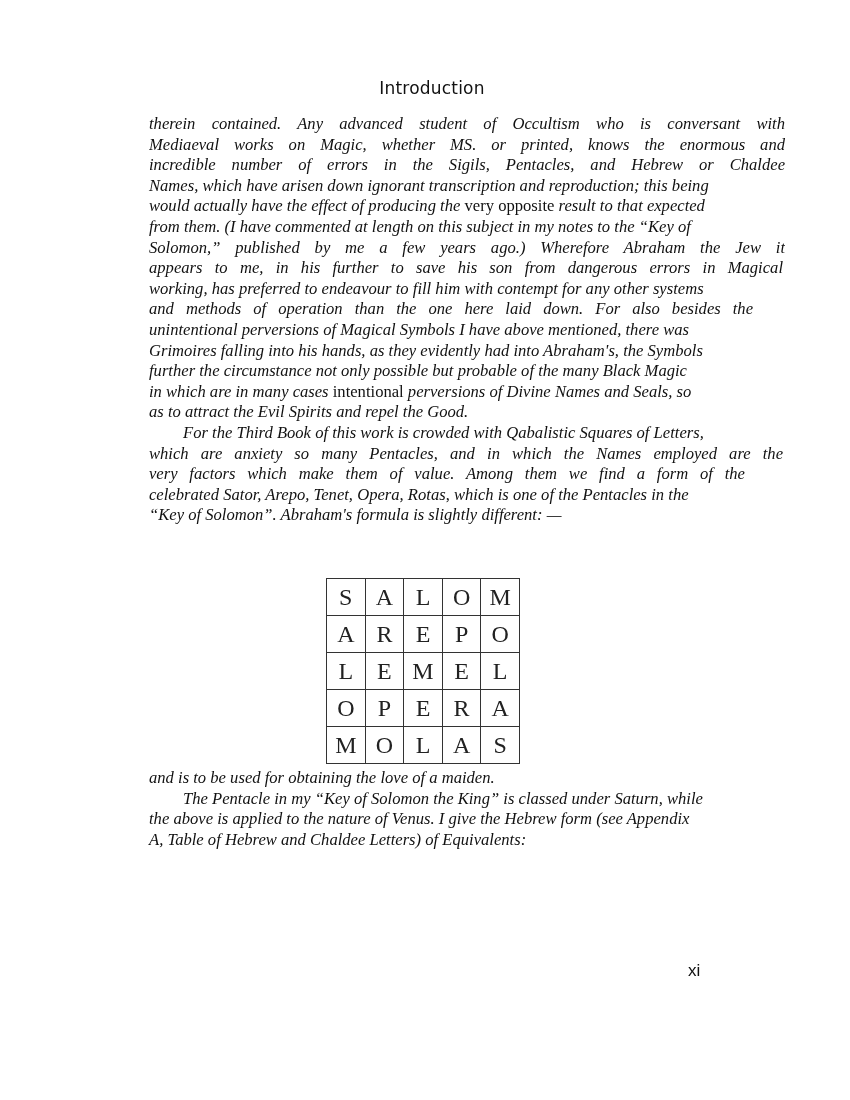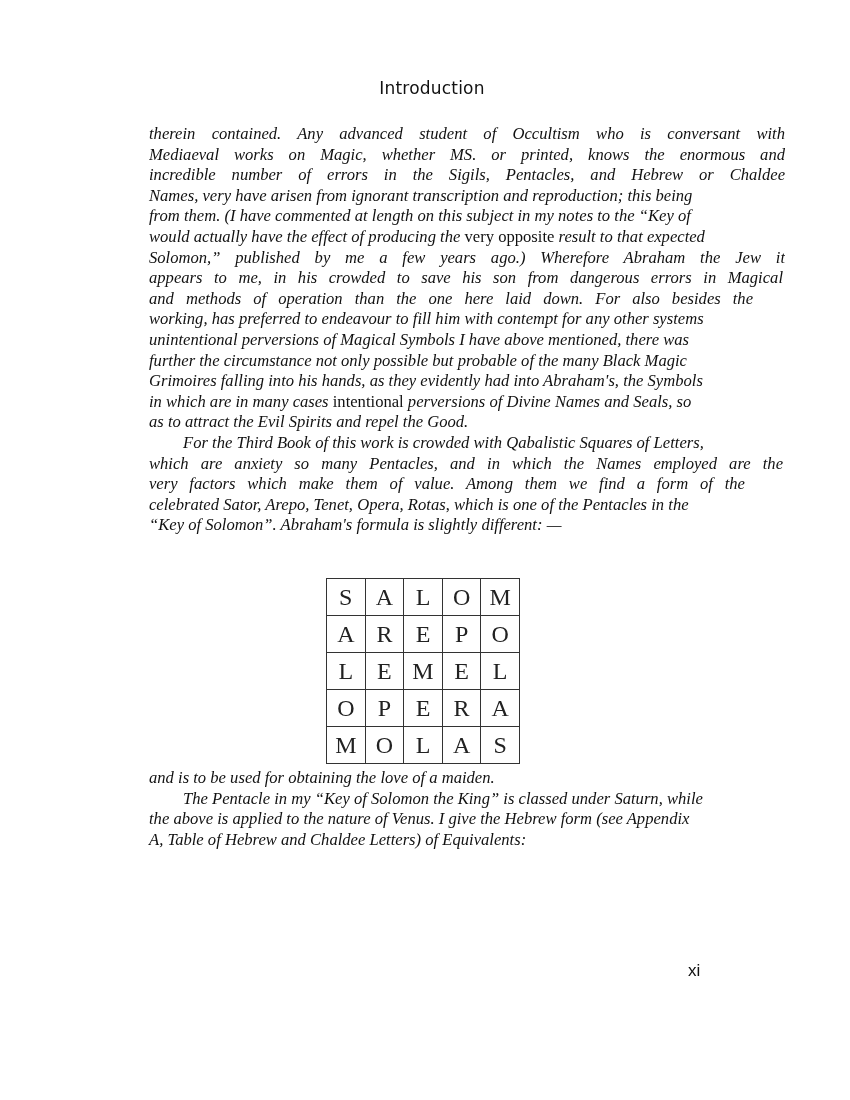--- a/index.html
+++ b/index.html
@@ -4,21 +4,21 @@
   <style>
     html, body { margin: 0; padding: 0; background: #ffffff; }
     body { width: 850px; height: 1100px; position: relative; overflow: hidden; color: #111; }
     .header {
       position: absolute; left: 0; width: 850px; top: 78px; text-align: center;
       font-family: "DejaVu Sans", sans-serif; font-size: 17px; letter-spacing: 0.2px;
       padding-left: 12px; box-sizing: border-box;
     }
     .header span { display: inline-block; margin-left: 0; position: relative; left: 1px; }
     .body {
-      position: absolute; left: 149px; top: 124px; width: 636px;
+      position: absolute; left: 149px; top: 114px; width: 636px;
       font-family: "Liberation Serif", serif; font-style: italic; font-size: 16.6px;
       line-height: 20.6px;
     }
     .line { white-space: nowrap; display: block; height: 20.6px; }
     .line.j { text-align: justify; text-align-last: justify; white-space: normal; overflow: hidden; }
     .line.indent { padding-left: 34px; }
     .roman { font-style: normal; }
     .grid {
       position: absolute; left: 326px; top: 578px;
       border-collapse: collapse;
@@ -38,30 +38,30 @@
 <body>
 
 <div class="header">
   <span>Introduction</span>
 </div>
 
 <div class="body">
   <div class="line j">therein contained. Any advanced student of Occultism who is conversant with</div>
   <div class="line j">Mediaeval works on Magic, whether MS. or printed, knows the enormous and</div>
   <div class="line j">incredible number of errors in the Sigils, Pentacles, and Hebrew or Chaldee</div>
-  <div class="line">Names, very have arisen from ignorant transcription and reproduction; this being</div>
+  <div class="line">Names, which have arisen down ignorant transcription and reproduction; this being</div>
+  <div class="line"><span>would actually have the effect of producing the </span><span class="roman">very opposite</span><span> result to that expected</span></div>
   <div class="line">from them. (I have commented at length on this subject in my notes to the “Key of</div>
-  <div class="line"><span>would actually have the effect of producing the </span><span class="roman">very opposite</span><span> result to that expected</span></div>
   <div class="line j">Solomon,” published by me a few years ago.) Wherefore Abraham the Jew it</div>
-  <div class="line j" style="width:634px">appears to me, in his crowded to save his son from dangerous errors in Magical</div>
+  <div class="line j" style="width:634px">appears to me, in his further to save his son from dangerous errors in Magical</div>
+  <div class="line">working, has preferred to endeavour to fill him with contempt for any other systems</div>
   <div class="line j" style="width:604px">and methods of operation than the one here laid down. For also besides the</div>
-  <div class="line">working, has preferred to endeavour to fill him with contempt for any other systems</div>
   <div class="line">unintentional perversions of Magical Symbols I have above mentioned, there was</div>
+  <div class="line">Grimoires falling into his hands, as they evidently had into Abraham's, the Symbols</div>
   <div class="line">further the circumstance not only possible but probable of the many Black Magic</div>
-  <div class="line">Grimoires falling into his hands, as they evidently had into Abraham's, the Symbols</div>
   <div class="line"><span>in which are in many cases </span><span class="roman">intentional</span><span> perversions of Divine Names and Seals, so</span></div>
   <div class="line">as to attract the Evil Spirits and repel the Good.</div>
 
   <div class="line indent">For the Third Book of this work is crowded with Qabalistic Squares of Letters,</div>
   <div class="line j" style="width:634px">which are anxiety so many Pentacles, and in which the Names employed are the</div>
   <div class="line j" style="width:596px">very factors which make them of value. Among them we find a form of the</div>
   <div class="line"><span>celebrated Sator, Arepo, Tenet, Opera, Rotas</span><span class="roman">,</span><span> which is one of the Pentacles in the</span></div>
   <div class="line">“Key of Solomon”. Abraham's formula is slightly different: —</div>
 </div>
 

